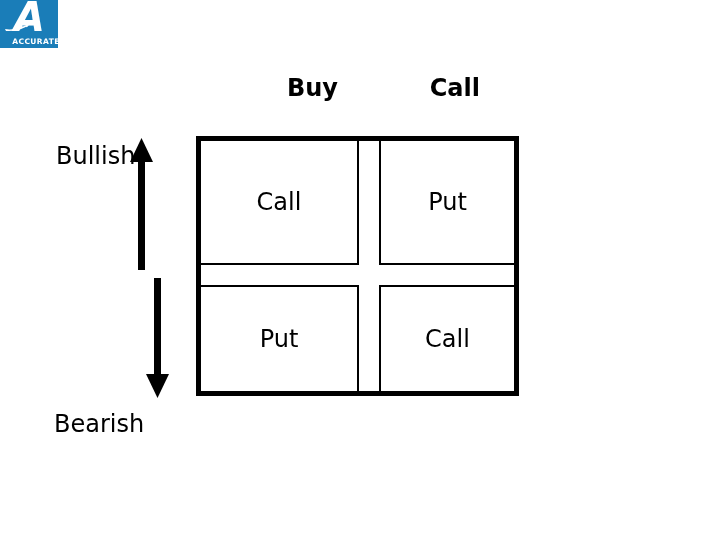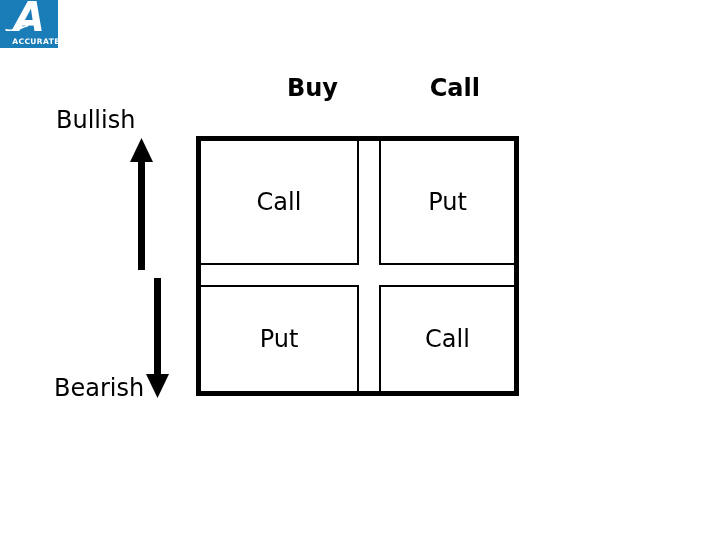--- a/index.html
+++ b/index.html
@@ -77,20 +77,21 @@
   #head-sell { left: 360px; top: 74px; width: 120px; }
 
   
   .axis-label {
     position: absolute;
     font-family: "DejaVu Sans", sans-serif;
     font-weight: normal;
     font-size: 24px;
     line-height: 28px;
     white-space: nowrap;
+    margin-top: 36px;
   }
   #label-bullish { left: 56px; top: 106px; }
   #label-bearish { left: 54px; top: 374px; }
 
   
   .arrow {
     position: absolute;
   }
   #arrow-up   { left: 126px; top: 138px; width: 32px; height: 132px; }
   #arrow-down { left: 142px; top: 278px; width: 32px; height: 120px; }

